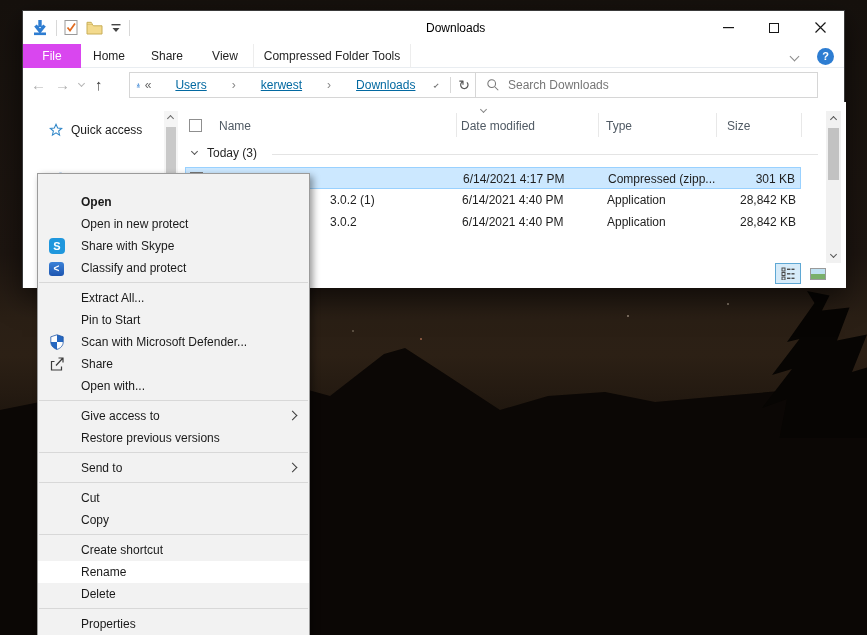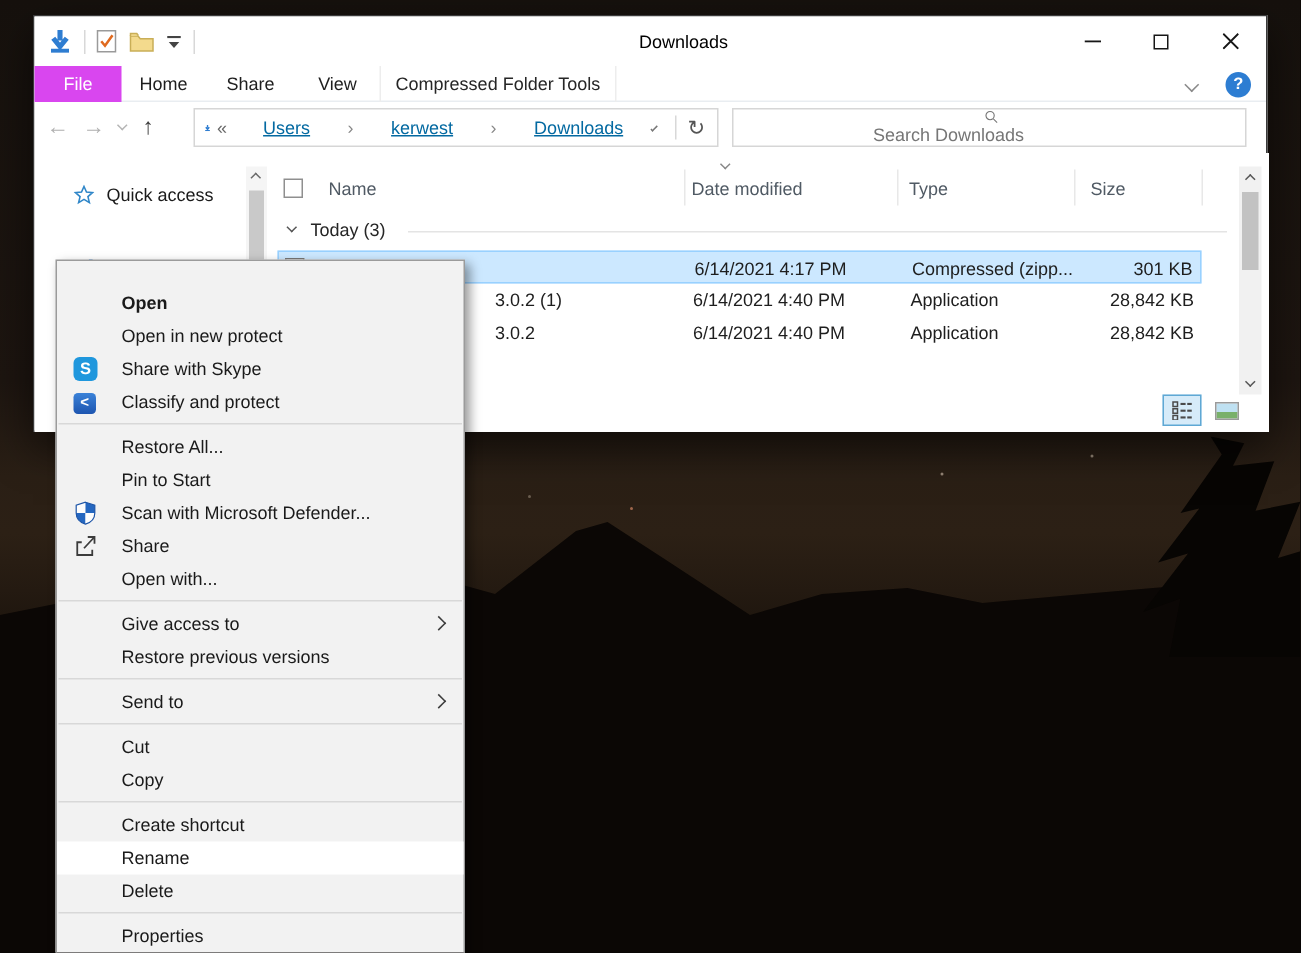--- a/index.html
+++ b/index.html
@@ -37,22 +37,22 @@
   .ribbon-expand { position:absolute; right:46px; top:9px; }
   .help-icon { position:absolute; right:10px; top:4px; width:17px; height:17px; border-radius:50%;
     background:#2d7dd2; color:#fff; font-weight:bold; font-size:11px; text-align:center; line-height:17px; }
 
   .address-row { position:absolute; left:0; top:57px; width:100%; height:34px; background:#fff; }
   .nav-glyph { position:absolute; top:8px; font-size:15px; line-height:18px; }
   .abox { position:absolute; left:106px; top:4px; width:350px; height:26px; border:1px solid #d6d6d6;
     display:flex; align-items:center; background:#fff; }
   .crumb { color:#0369a1; margin:0 20px;text-decoration:underline; }
   .crumb-sep { color:#888; margin:0 5px; font-size:12px; }
-  .sbox { position:absolute; left:465px; top:4px; width:343px; height:26px; border:1px solid #d6d6d6;
-    display:flex; align-items:center; background:#fff;flex-direction:column; }
+  .sbox { position:absolute; left:452px; top:4px; width:343px; height:26px; border:1px solid #d6d6d6;
+    display:flex; align-items:center; background:#fff; }
   .sbox input { border:none; outline:none; flex:1; font-family:"Liberation Sans",sans-serif; font-size:12px; color:#444; background:transparent; }
   .sbox input::placeholder { color:#767676; }
 
   
   .chev { display:inline-block; width:7px; height:7px; border-right:1.4px solid #666; border-bottom:1.4px solid #666; }
   .chev.down { transform:rotate(45deg); }
   .chev.up { transform:rotate(-135deg); }
   .chev.right { transform:rotate(-45deg); }
   .chev.sm { width:5px; height:5px; }
 
@@ -290,21 +290,21 @@
   <div class="cm-item">Open in new protect</div>
   <div class="cm-item">
     <span class="cm-ico skype-badge">S</span>
     <span>Share with Skype</span>
   </div>
   <div class="cm-item">
     <span class="cm-ico classify-badge">&lt;</span>
     <span>Classify and protect</span>
   </div>
   <div class="cm-sep"></div>
-  <div class="cm-item">Restore All...</div>
+  <div class="cm-item">Extract All...</div>
   <div class="cm-item">Pin to Start</div>
   <div class="cm-item">
     <svg class="cm-ico" viewBox="0 0 16 16">
       <defs>
           <clipPath id="shield">
             <path d="M8 0.8 L14.2 2.8 V8 C14.2 11.8 11.4 14.4 8 15.4 C4.6 14.4 1.8 11.8 1.8 8 V2.8 Z"></path>
           </clipPath>
         </defs>
       <g clip-path="url(#shield)">
         <rect x="0" y="0" width="8" height="8" fill="#fdfdfd"></rect>

